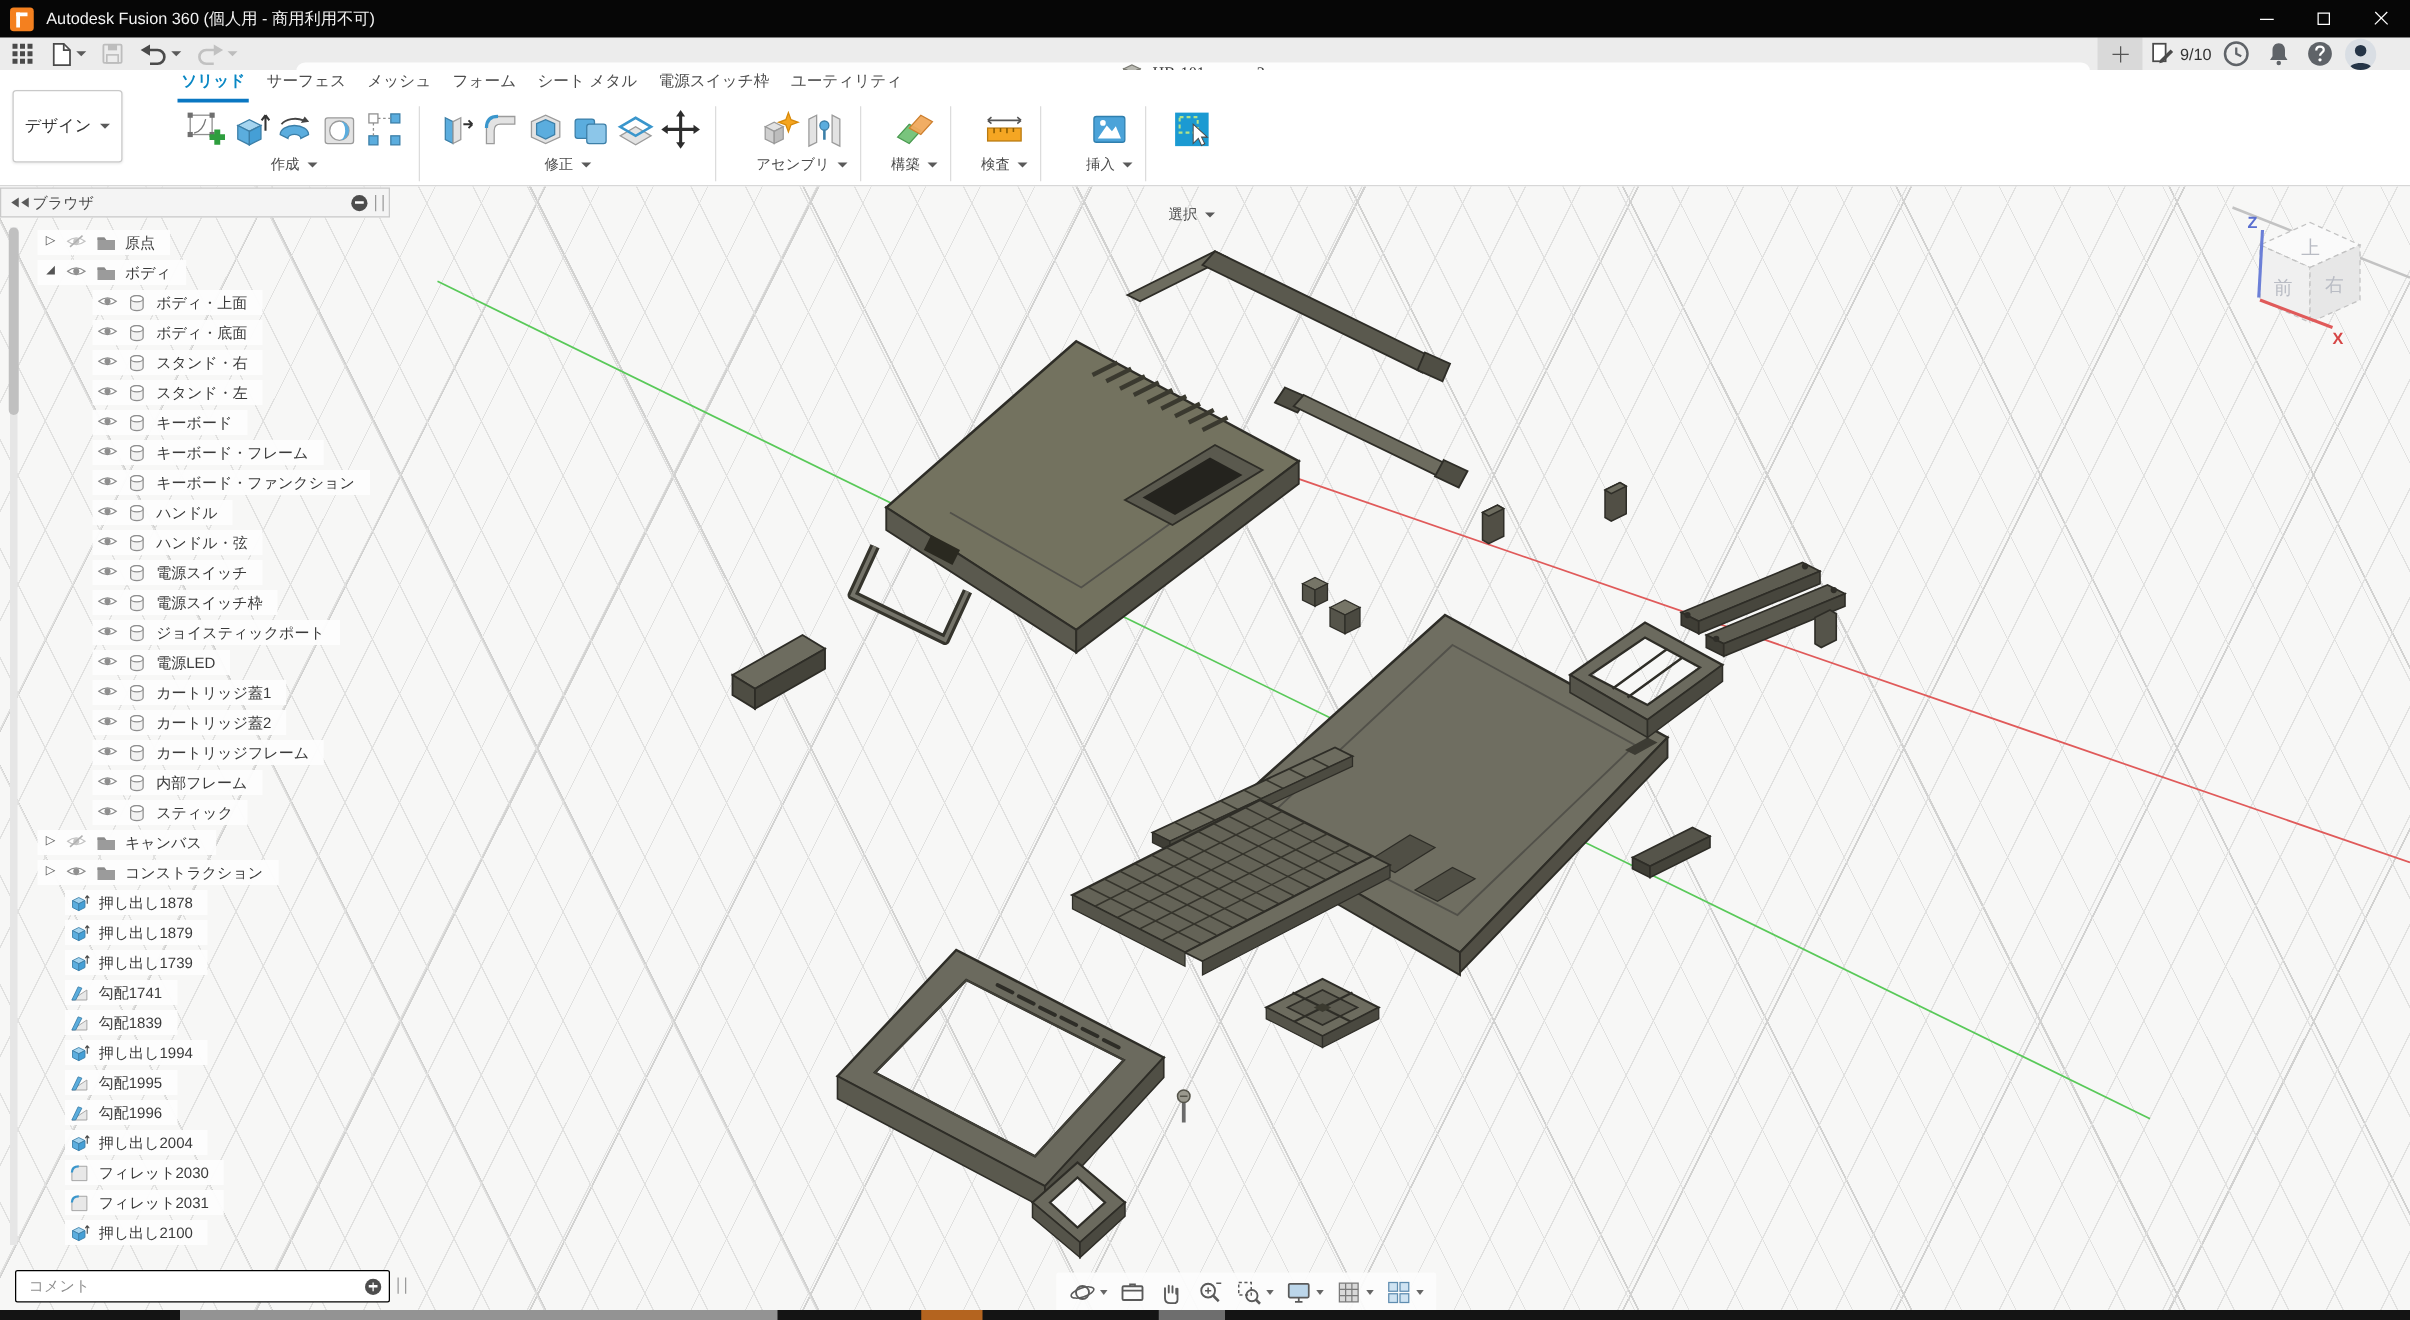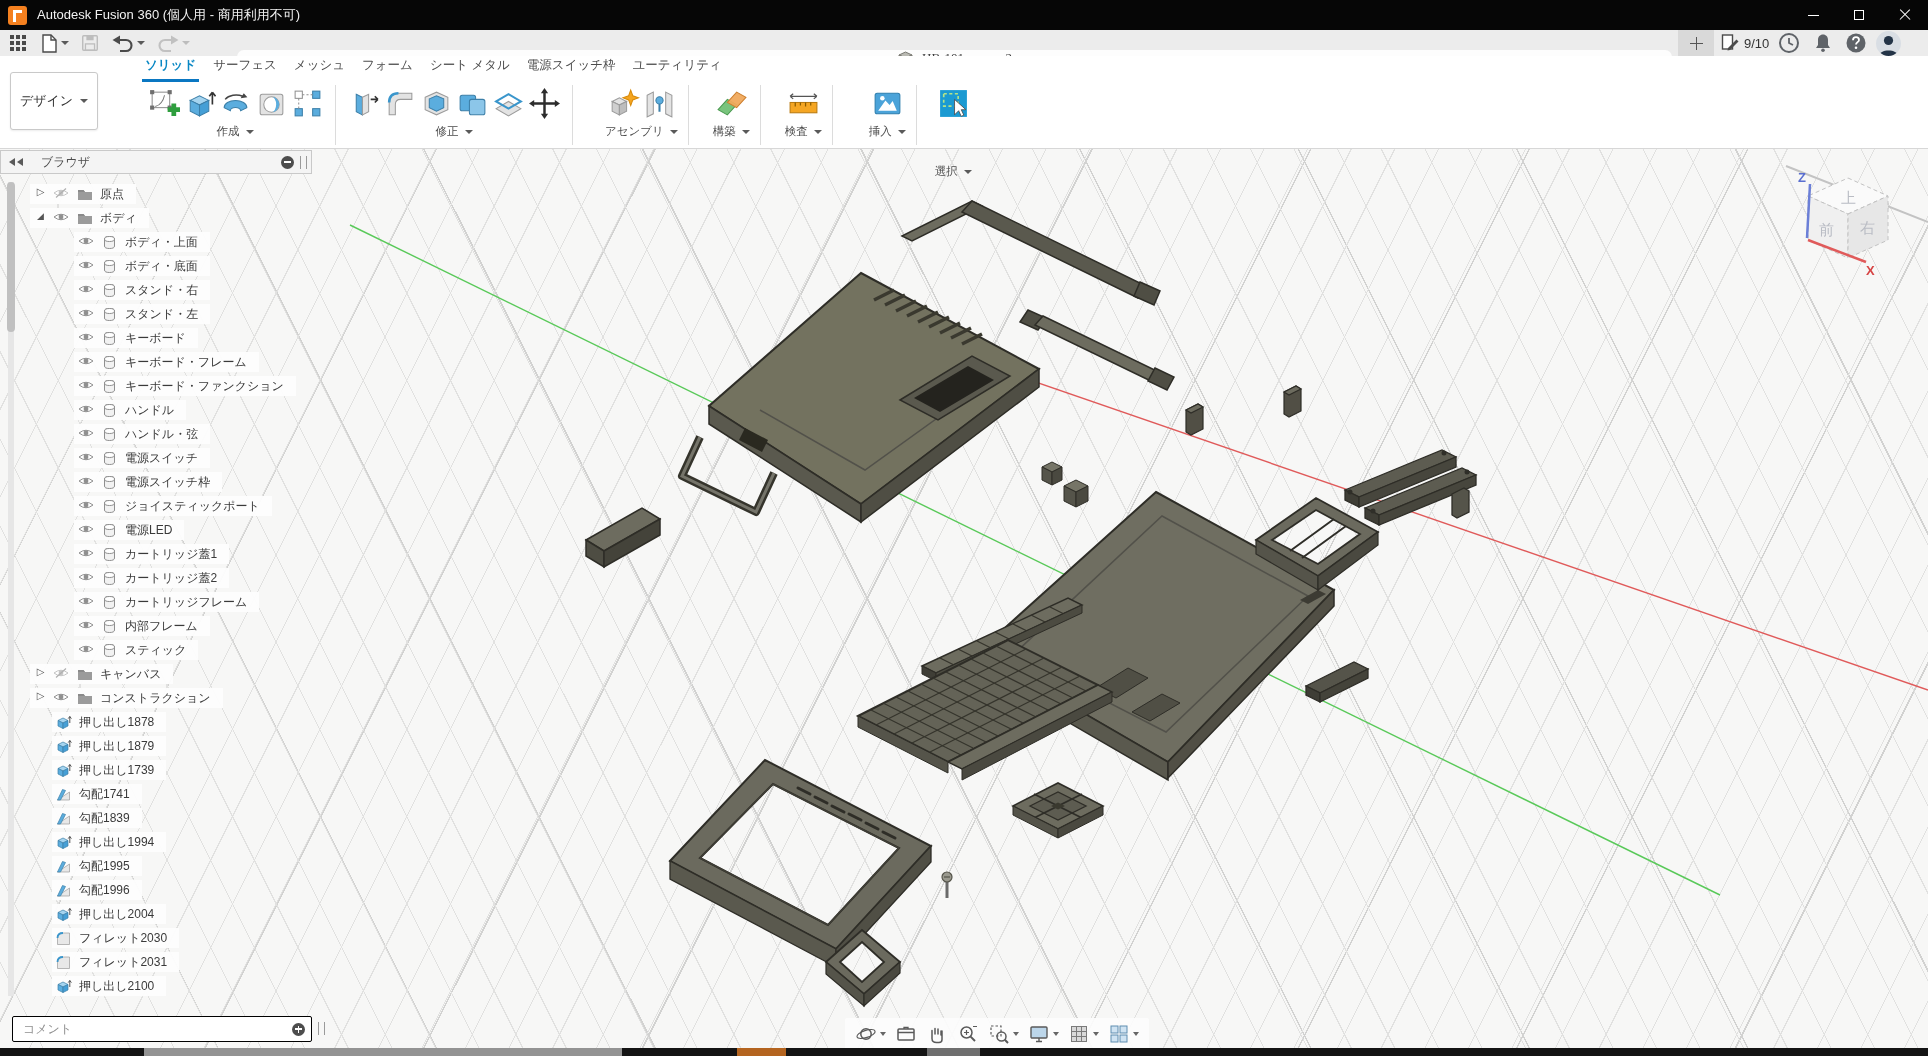--- a/index.html
+++ b/index.html
@@ -71,21 +71,21 @@
       repeating-linear-gradient(116.57deg, rgba(0,0,0,0) 0 38px, #e1e1e0 38px 39px),
       repeating-linear-gradient(63.43deg,  rgba(0,0,0,0) 0 194px, #d2d2d1 194px 195.5px),
       repeating-linear-gradient(116.57deg, rgba(0,0,0,0) 0 194px, #d2d2d1 194px 195.5px); }
   .scene { position:absolute; left:0; top:0; width:1928px; height:1056px; z-index:2; pointer-events:none; }
 
   
   .browser-header { position:absolute; left:0; top:150px; width:312px; height:24px; background:#f4f4f4;
     border:1px solid #c9c9c9; display:flex; align-items:center; z-index:6; }
   .collapse-icon { margin-left:8px; display:flex; cursor:pointer; }
   .tri-l { width:0; height:0; border-top:4.5px solid transparent; border-bottom:4.5px solid transparent; border-right:6px solid #5a5a5a; margin-right:1.5px; }
-  .browser-title { font-size:12px; color:#4c4c4c; margin-left:17px; }
+  .browser-title { font-size:12px; color:#4c4c4c; margin-left:2px; }
   .circ { width:13px; height:13px; border-radius:50%; background:#4d4d4d; position:relative; cursor:pointer; }
   .circ::before { content:""; position:absolute; left:3px; top:5.8px; width:7px; height:1.5px; background:#fff; }
   .circ.plus::after { content:""; position:absolute; left:5.8px; top:3px; width:1.5px; height:7px; background:#fff; }
   .grip { width:7px; height:13px; border-left:1.5px solid #9a9a9a; border-right:1.5px solid #9a9a9a; }
   .browser-header .circ { margin-left:auto; }
   .browser-header .grip { margin:0 4px 0 6px; }
 
   .btree { position:absolute; left:0; top:184px; width:330px; z-index:6; display:flex; flex-direction:column; align-items:flex-start; }
   .brow { display:flex; align-items:flex-start; height:20px; margin-bottom:4px; background:rgba(253,253,253,.95);
     padding:2px 12px 2px 4px; cursor:pointer; }

